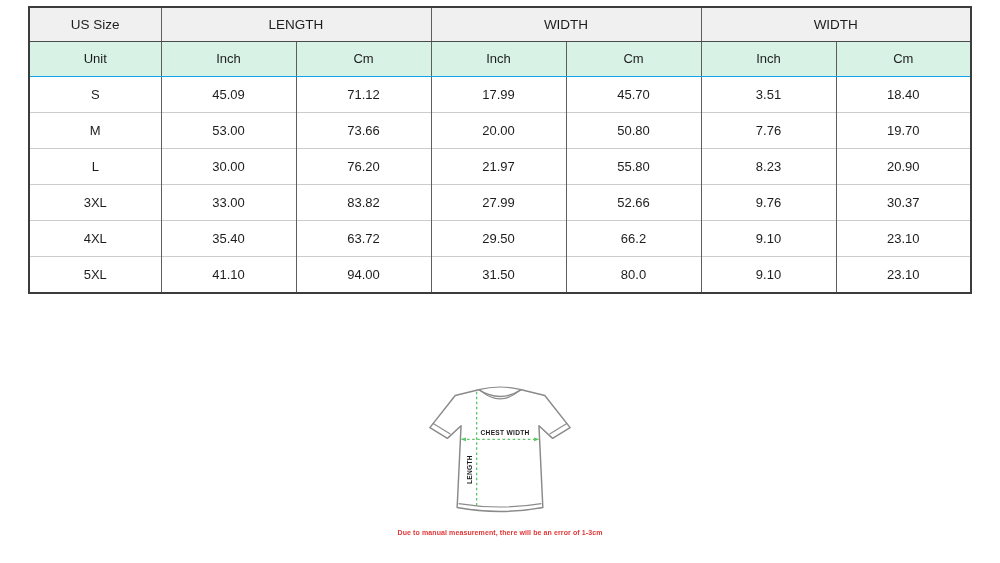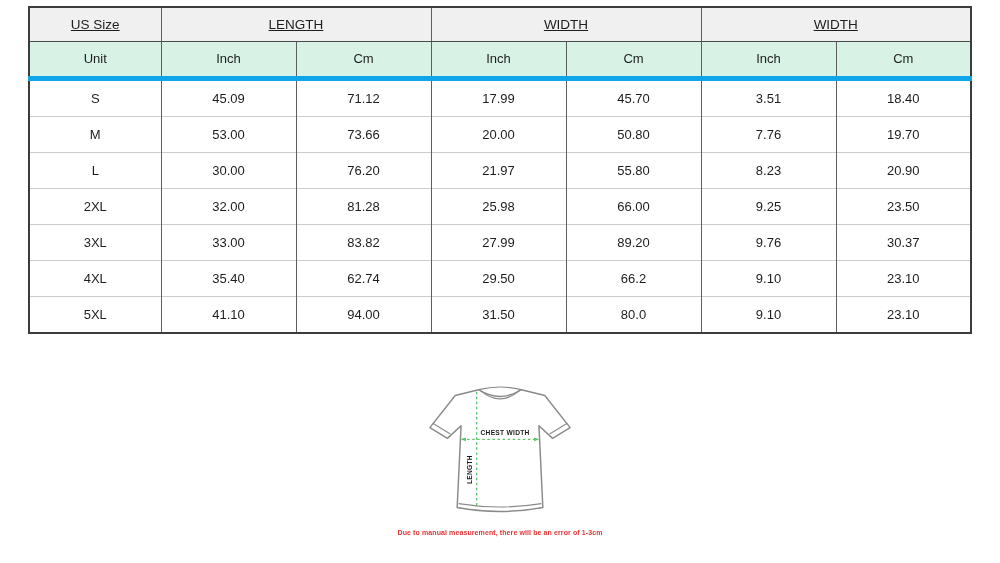--- a/index.html
+++ b/index.html
@@ -46,25 +46,24 @@
   }
   table.size-chart th:first-child,
   table.size-chart td:first-child { border-left: none; }
 
   tr.group-row th {
     background: #f0f0f0;
     font-size: 13.5px;
     border-bottom: 1px solid #4a4a4a;
     height: 33px;
     line-height: 33px;
-    text-decoration: underline;
   }
   tr.unit-row th {
     background: #d8f2e6;
-    border-bottom: 5px solid #0ea5e9;
+    border-bottom: 1px solid #0ea5e9;
     height: 34px;
     line-height: 34px;
   }
   tbody tr.data-row th,
   tbody tr.data-row td {
     background: #ffffff;
     border-top: 1px solid #cccccc;
     height: 35px;
     line-height: 35px;
   }
@@ -149,41 +148,32 @@
         <tr class="data-row">
           <th>L</th>
           <td>30.00</td>
           <td>76.20</td>
           <td>21.97</td>
           <td>55.80</td>
           <td>8.23</td>
           <td>20.90</td>
         </tr>
         <tr class="data-row">
-          <th>2XL</th>
-          <td>32.00</td>
-          <td>81.28</td>
-          <td>25.98</td>
-          <td>66.00</td>
-          <td>9.25</td>
-          <td>23.50</td>
-        </tr>
-        <tr class="data-row">
           <th>3XL</th>
           <td>33.00</td>
           <td>83.82</td>
           <td>27.99</td>
-          <td>89.20</td>
+          <td>52.66</td>
           <td>9.76</td>
           <td>30.37</td>
         </tr>
         <tr class="data-row">
           <th>4XL</th>
           <td>35.40</td>
-          <td>62.74</td>
+          <td>63.72</td>
           <td>29.50</td>
           <td>66.2</td>
           <td>9.10</td>
           <td>23.10</td>
         </tr>
         <tr class="data-row">
           <th>5XL</th>
           <td>41.10</td>
           <td>94.00</td>
           <td>31.50</td>

